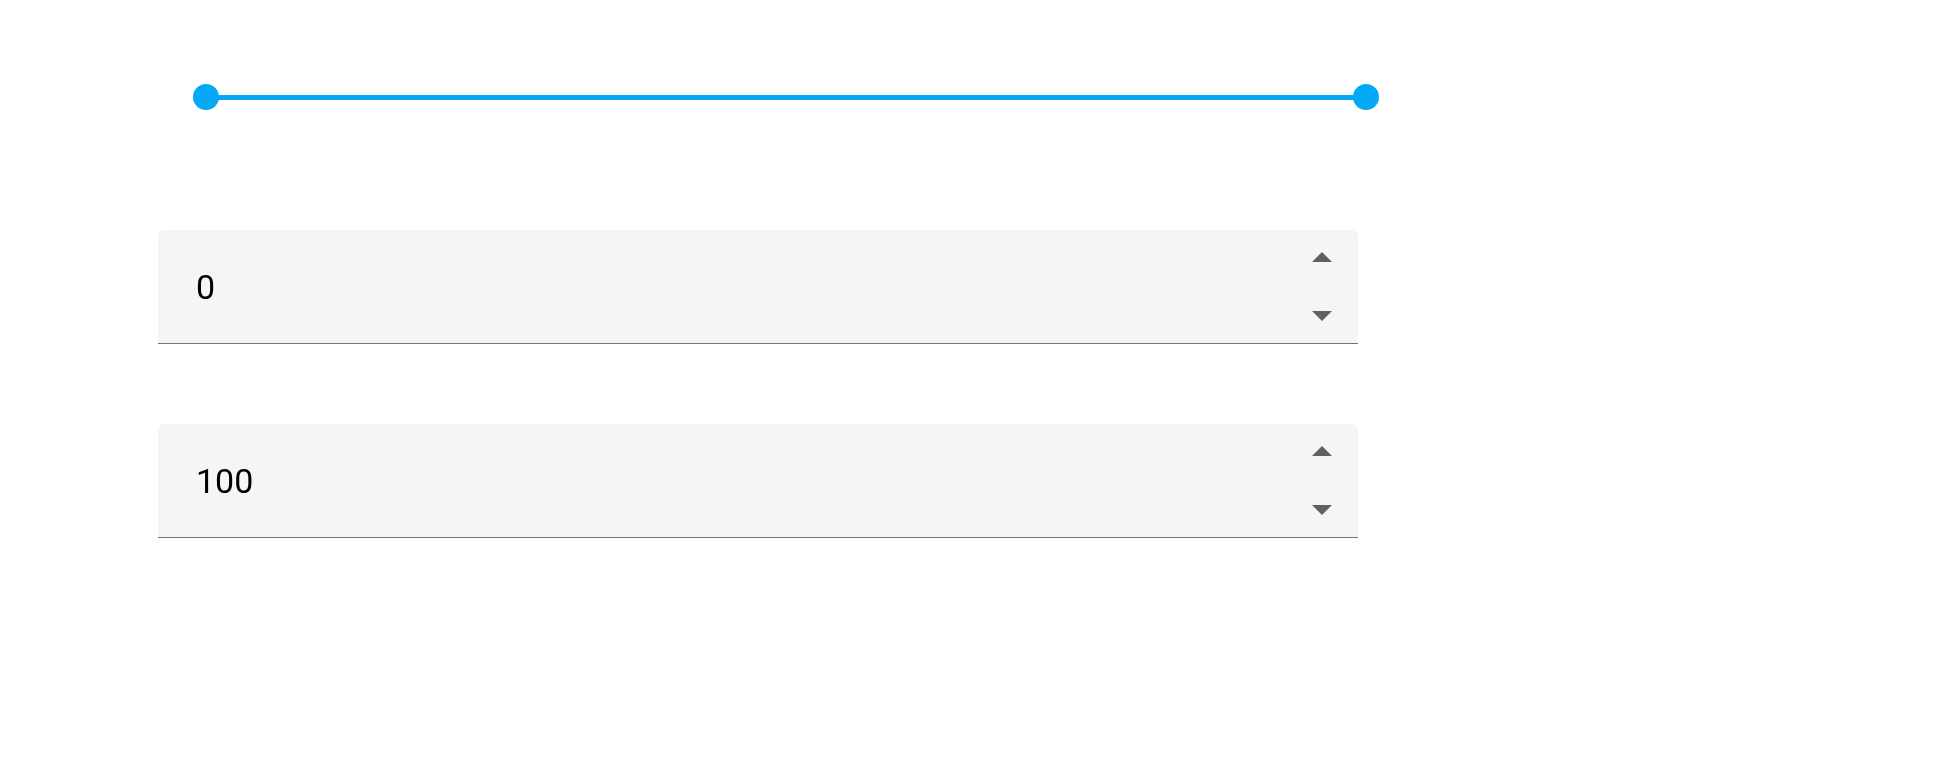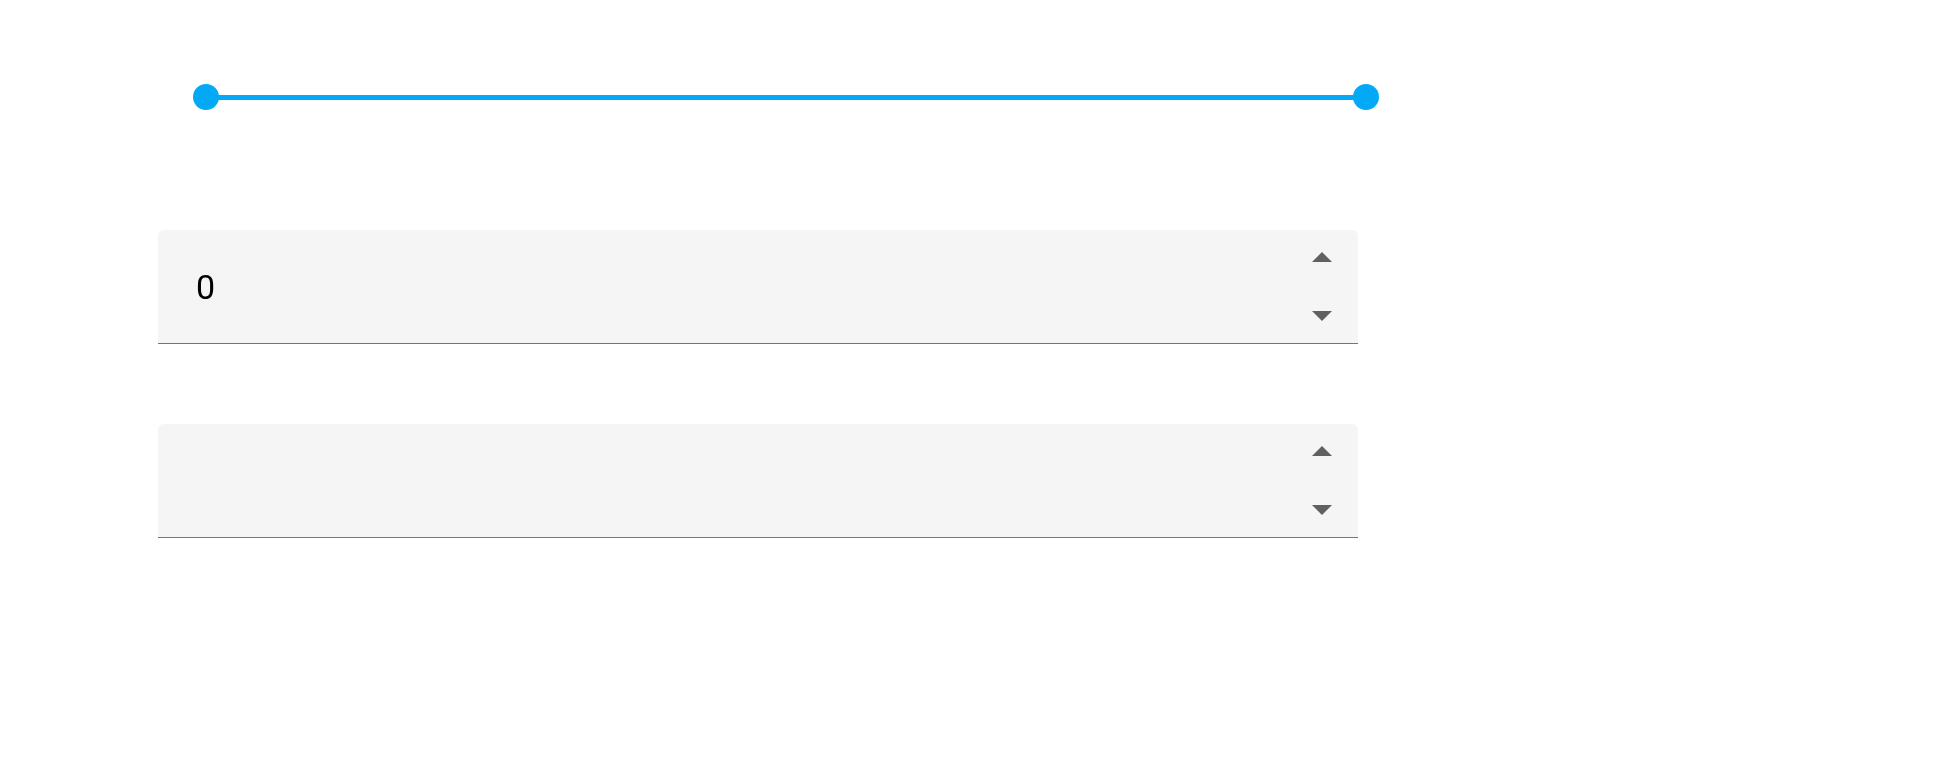--- a/index.html
+++ b/index.html
@@ -132,19 +132,20 @@
 
   <div class="number-field">
     <span class="number-value">0</span>
     <div class="stepper">
       <div class="stepper-btn stepper-up"></div>
       <div class="stepper-btn stepper-down"></div>
     </div>
   </div>
 
   <div class="number-field">
+    <span class="number-value">100</span>
     <div class="stepper">
       <div class="stepper-btn stepper-up"></div>
       <div class="stepper-btn stepper-down"></div>
     </div>
   </div>
 
 </div>
 
 </body></html>

